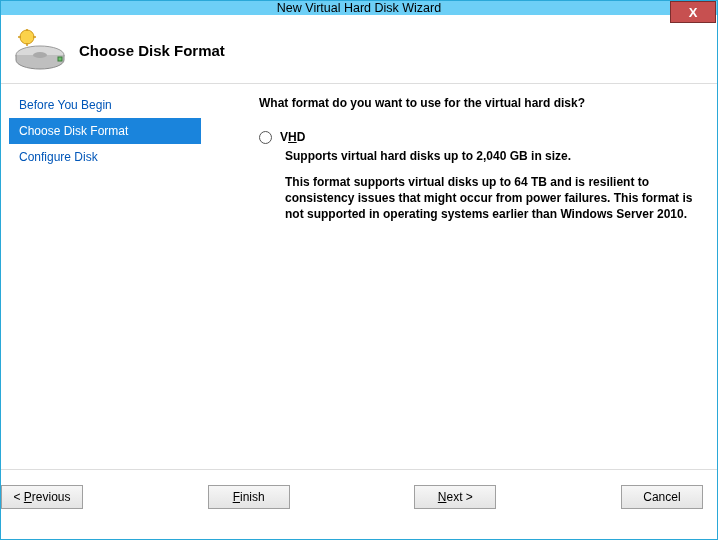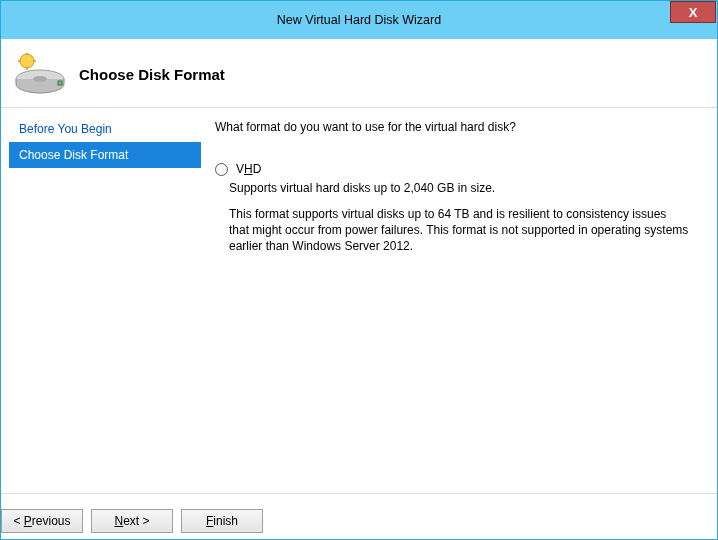--- a/index.html
+++ b/index.html
@@ -7,24 +7,24 @@
     font-family: "Segoe UI", Tahoma, sans-serif;
     font-size: 12px;
     background: #fff;
     color: #000;
     width: 718px;
     height: 540px;
     overflow: hidden;
     border: 1px solid #2aa8d8;
   }
   .titlebar {
-    height: 38px;
+    height: 14px;
     background: #6dcff6;
     display: flex;
-    align-items: center;
+    align-items: flex-end;
     position: relative;
   }
   .titlebar .title {
     flex: 1;
     text-align: center;
     font-size: 12.5px;
     color: #000;
   }
   .close-btn {
     width: 46px;
@@ -56,20 +56,21 @@
     margin-right: 14px;
   }
   .heading {
     font-size: 15px;
     font-weight: bold;
     color: #000;
   }
   .content {
     display: flex;
     height: 385px;
+    gap: 44px;
   }
   .sidebar {
     width: 200px;
     padding: 8px 0 8px 8px;
     background: #fff;
   }
   .sidebar-item {
     padding: 4px 10px;
     font-size: 12px;
     color: #0056b8;
@@ -80,24 +81,26 @@
     background: #1a84dc;
     color: #fff;
   }
   .main {
     flex: 1;
     padding: 12px 14px 8px 14px;
     font-size: 12px;
     color: #000;
   }
   .prompt {
-    margin-bottom: 28px;
+    margin-bottom: 20px;
+    font-weight: bold;
   }
   .option {
     margin-bottom: 10px;
+    font-weight: bold;
   }
   .radio-row {
     display: flex;
     align-items: center;
     margin-bottom: 4px;
   }
   .radio {
     width: 13px; height: 13px;
     border: 1px solid #555;
     border-radius: 50%;
@@ -108,31 +111,31 @@
   .radio.checked::after {
     content: "";
     position: absolute;
     width: 5px; height: 5px;
     background: #222;
     border-radius: 50%;
     left: 3px; top: 3px;
   }
   .option-label u { text-decoration: underline; }
   .option-desc {
-    margin-left: 14px;
+    margin-left: 26px;
     color: #000;
     line-height: 16px;
     max-width: 460px;
   }
   .footer {
     border-top: 1px solid #ddd;
     height: 54px;
     display: flex;
     align-items: center;
-    justify-content: flex-start;
+    justify-content: space-between;
     padding-right: 14px;
     gap: 8px;
     background: #fff;
   }
   .btn {
     min-width: 82px;
     height: 24px;
     border: 1px solid #a0a0a0;
     background: linear-gradient(#f6f6f6, #e4e4e4);
     font-size: 12px;
@@ -170,36 +173,38 @@
     </svg>
   </div>
   <div class="heading">Choose Disk Format</div>
 </div>
 
 <div class="content">
 
   <div class="sidebar">
     <div class="sidebar-item">Before You Begin</div>
     <div class="sidebar-item active">Choose Disk Format</div>
+    <div class="sidebar-item">Configure Disk</div>
   </div>
 
   <div class="main">
     <div class="prompt">What format do you want to use for the virtual hard disk?</div>
 
     <div class="option">
       <div class="radio-row">
         <div class="radio"></div>
         <span class="option-label"><span>V</span><u>H</u><span>D</span></span>
       </div>
       <div class="option-desc">Supports virtual hard disks up to 2,040 GB in size.</div>
     </div>
 
     <div class="option">
-      <div class="option-desc">This format supports virtual disks up to 64 TB and is resilient to consistency issues that might occur from power failures. This format is not supported in operating systems earlier than Windows Server 2012.</div>
+      <div class="option-desc">This format supports virtual disks up to 64 TB and is resilient to consistency issues that might occur from power failures. This format is not supported in operating systems earlier than Windows Server 2010.</div>
     </div>
   </div>
 </div>
 
 <div class="footer">
   <div class="btn"><span>&lt; </span><u>P</u><span>revious</span></div>
+  <div class="btn"><u>F</u><span>inish</span></div>
   <div class="btn"><u>N</u><span>ext &gt;</span></div>
-  <div class="btn"><u>F</u><span>inish</span></div>
+  <div class="btn">Cancel</div>
 </div>
 
 </body></html>

